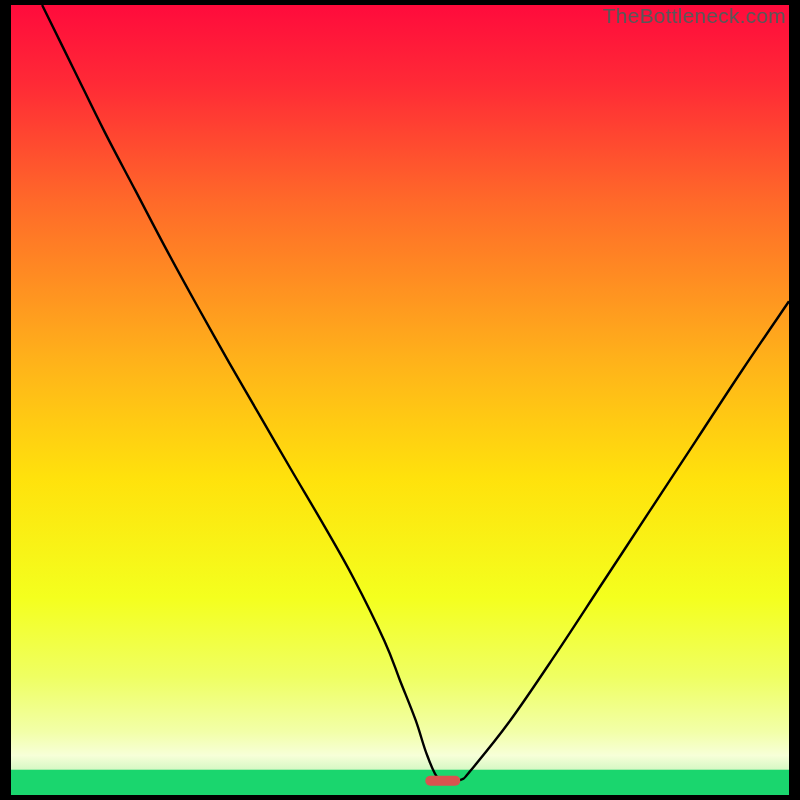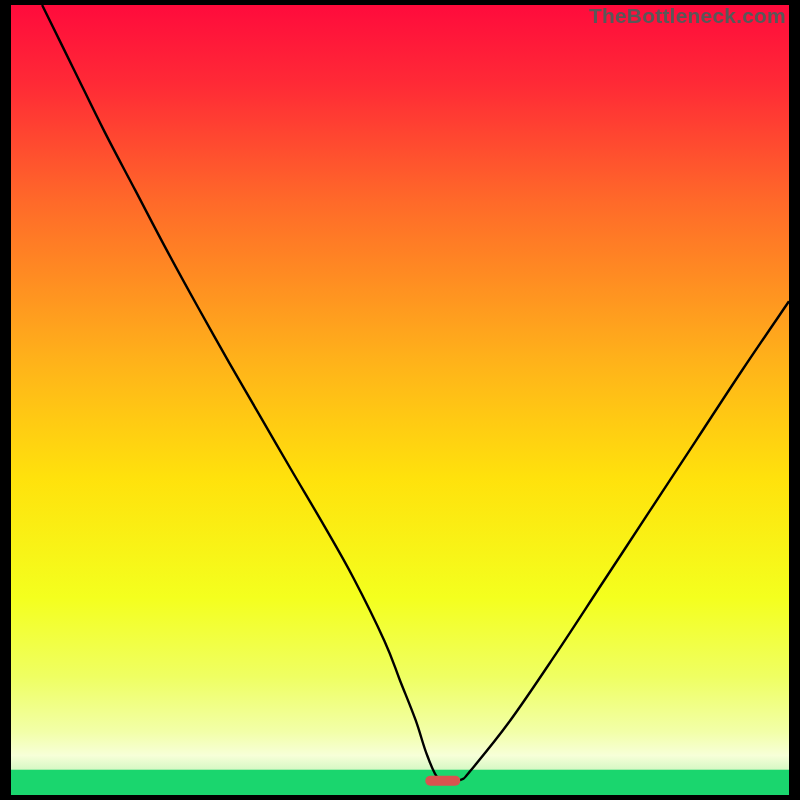--- a/index.html
+++ b/index.html
@@ -26,21 +26,21 @@
     width: 100%;
     height: 100%;
     overflow: visible;
   }
   .watermark {
     position: absolute;
     top: 4px;
     right: 14px;
     color: #585858;
     font-size: 21px;
-    font-weight: 700;
+    font-weight: 400;
     letter-spacing: 0.2px;
   }
 </style>
 </head>
 <body>
 
 <div class="plot-frame">
   <svg class="chart" viewBox="0 0 778 790" preserveAspectRatio="none">
     <defs>
       <linearGradient id="bg-grad" x1="0" y1="0" x2="0" y2="1">

